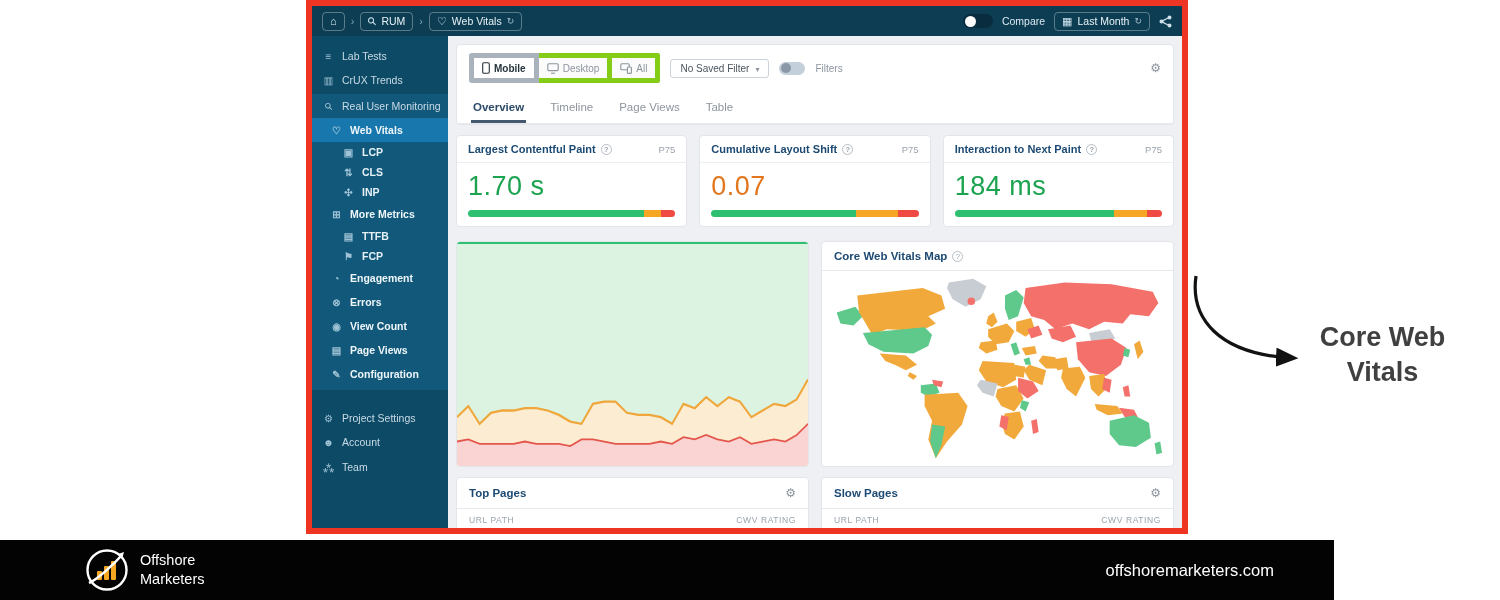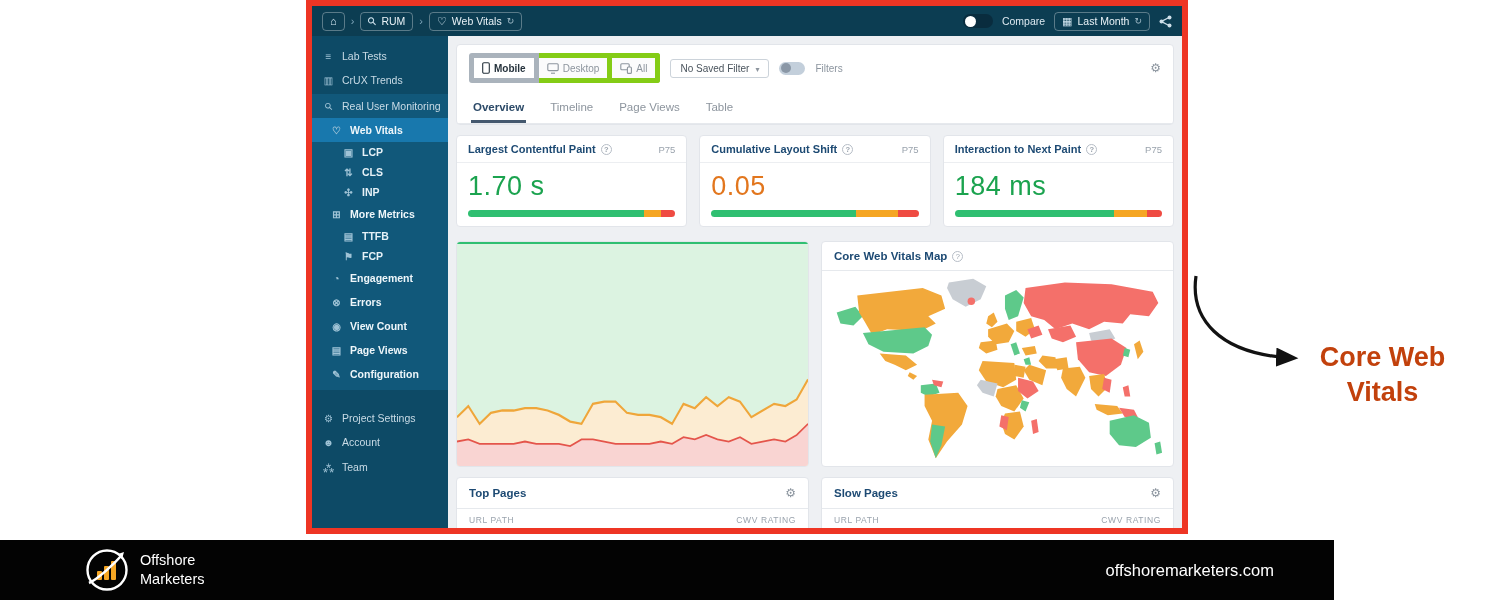--- a/index.html
+++ b/index.html
@@ -95,22 +95,22 @@
   .t-cols .c2 { margin-left:auto; }
   .t-row { display:flex; align-items:center; padding:5px 12px; cursor:pointer; }
   .t-path { font-size:11.5px; color:#3a4document7; color:#3a4650; font-weight:bold; }
   .t-count { font-size:9.5px; color:#98a1ab; margin-left:6px; }
   .t-bar { display:flex; width:95px; height:7px; border-radius:4px; overflow:hidden; margin-left:auto; }
   .t-bar > div { height:100%; }
   .t-pct { font-size:10.5px; color:#343c44; margin-left:8px; width:28px; text-align:right; }
 
   
   .anno-arrow { position:absolute; left:1190px; top:274px; }
-  .anno-text { position:absolute; left:1300px; top:340px; width:165px; text-align:center;
-               font-size:27px; font-weight:bold; color:#c2410c; line-height:1.28; }
+  .anno-text { position:absolute; left:1300px; top:320px; width:165px; text-align:center;
+               font-size:27px; font-weight:bold; color:#404040; line-height:1.28; }
 
   
   .footer { position:absolute; left:0; top:540px; width:1334px; height:60px; background:#030303;
             display:flex; align-items:center; }
   .brand { display:flex; align-items:center; gap:10px; margin-left:84px; }
   .brand-text { color:#fff; font-size:14.5px; line-height:1.3; }
   .site { margin-left:auto; margin-right:60px; color:#fff; font-size:16.5px; }
 </style>
 </head>
 <body>
@@ -319,21 +319,21 @@
             </div>
         </div>
         <div class="card metric-card" data-name="metric-card-cls">
           <div class="mc-head">
             <span class="mc-title">
                 <span>Cumulative Layout Shift</span>
               <span class="help" data-name="help-icon">?</span>
               </span>
             <span class="mc-badge" data-name="percentile-badge">P75</span>
           </div>
-          <div class="mc-value ni" data-name="cls-value">0.05</div>
+          <div class="mc-value ni" data-name="cls-value">0.07</div>
           <div class="bar" data-name="cls-rating-bar">
               <div style="width: 70%; background: rgb(47, 191, 113);"></div>
               <div style="width: 20%; background: rgb(245, 166, 35);"></div>
               <div style="width: 10%; background: rgb(239, 75, 66);"></div>
             </div>
         </div>
         <div class="card metric-card" data-name="metric-card-inp">
           <div class="mc-head">
             <span class="mc-title">
                 <span>Interaction to Next Paint</span>

